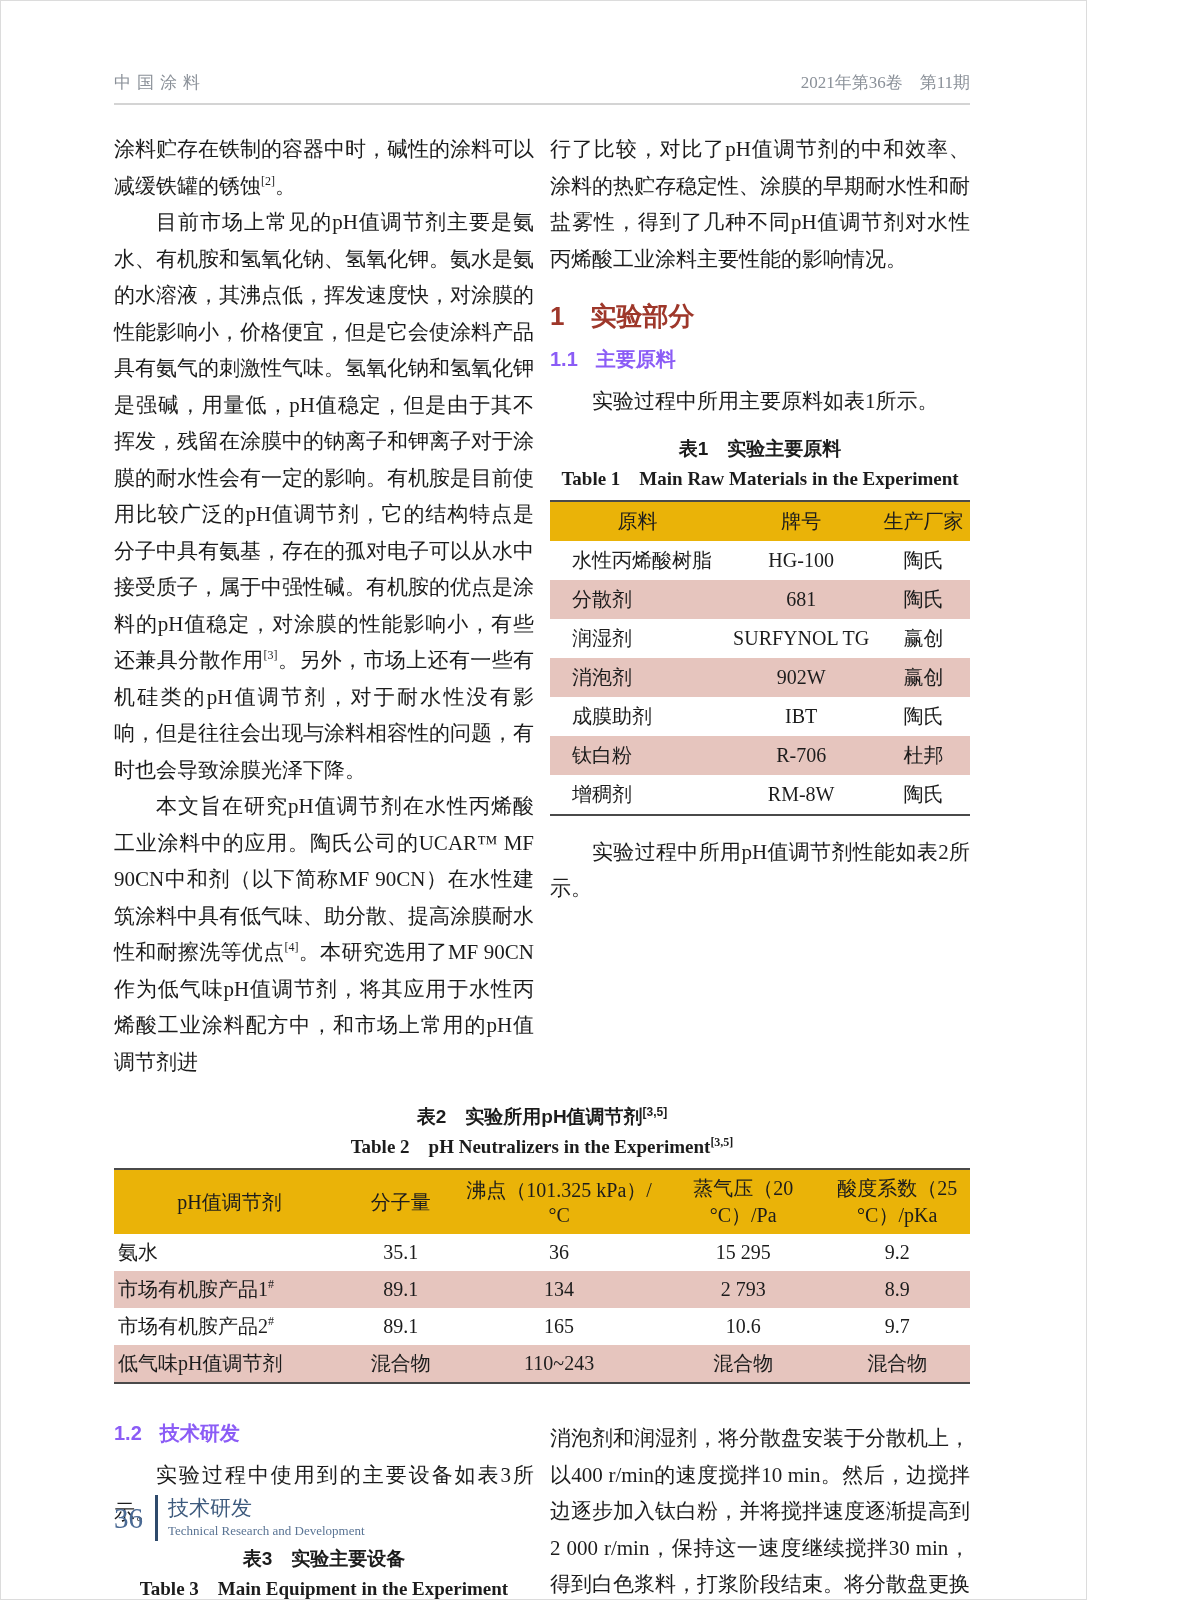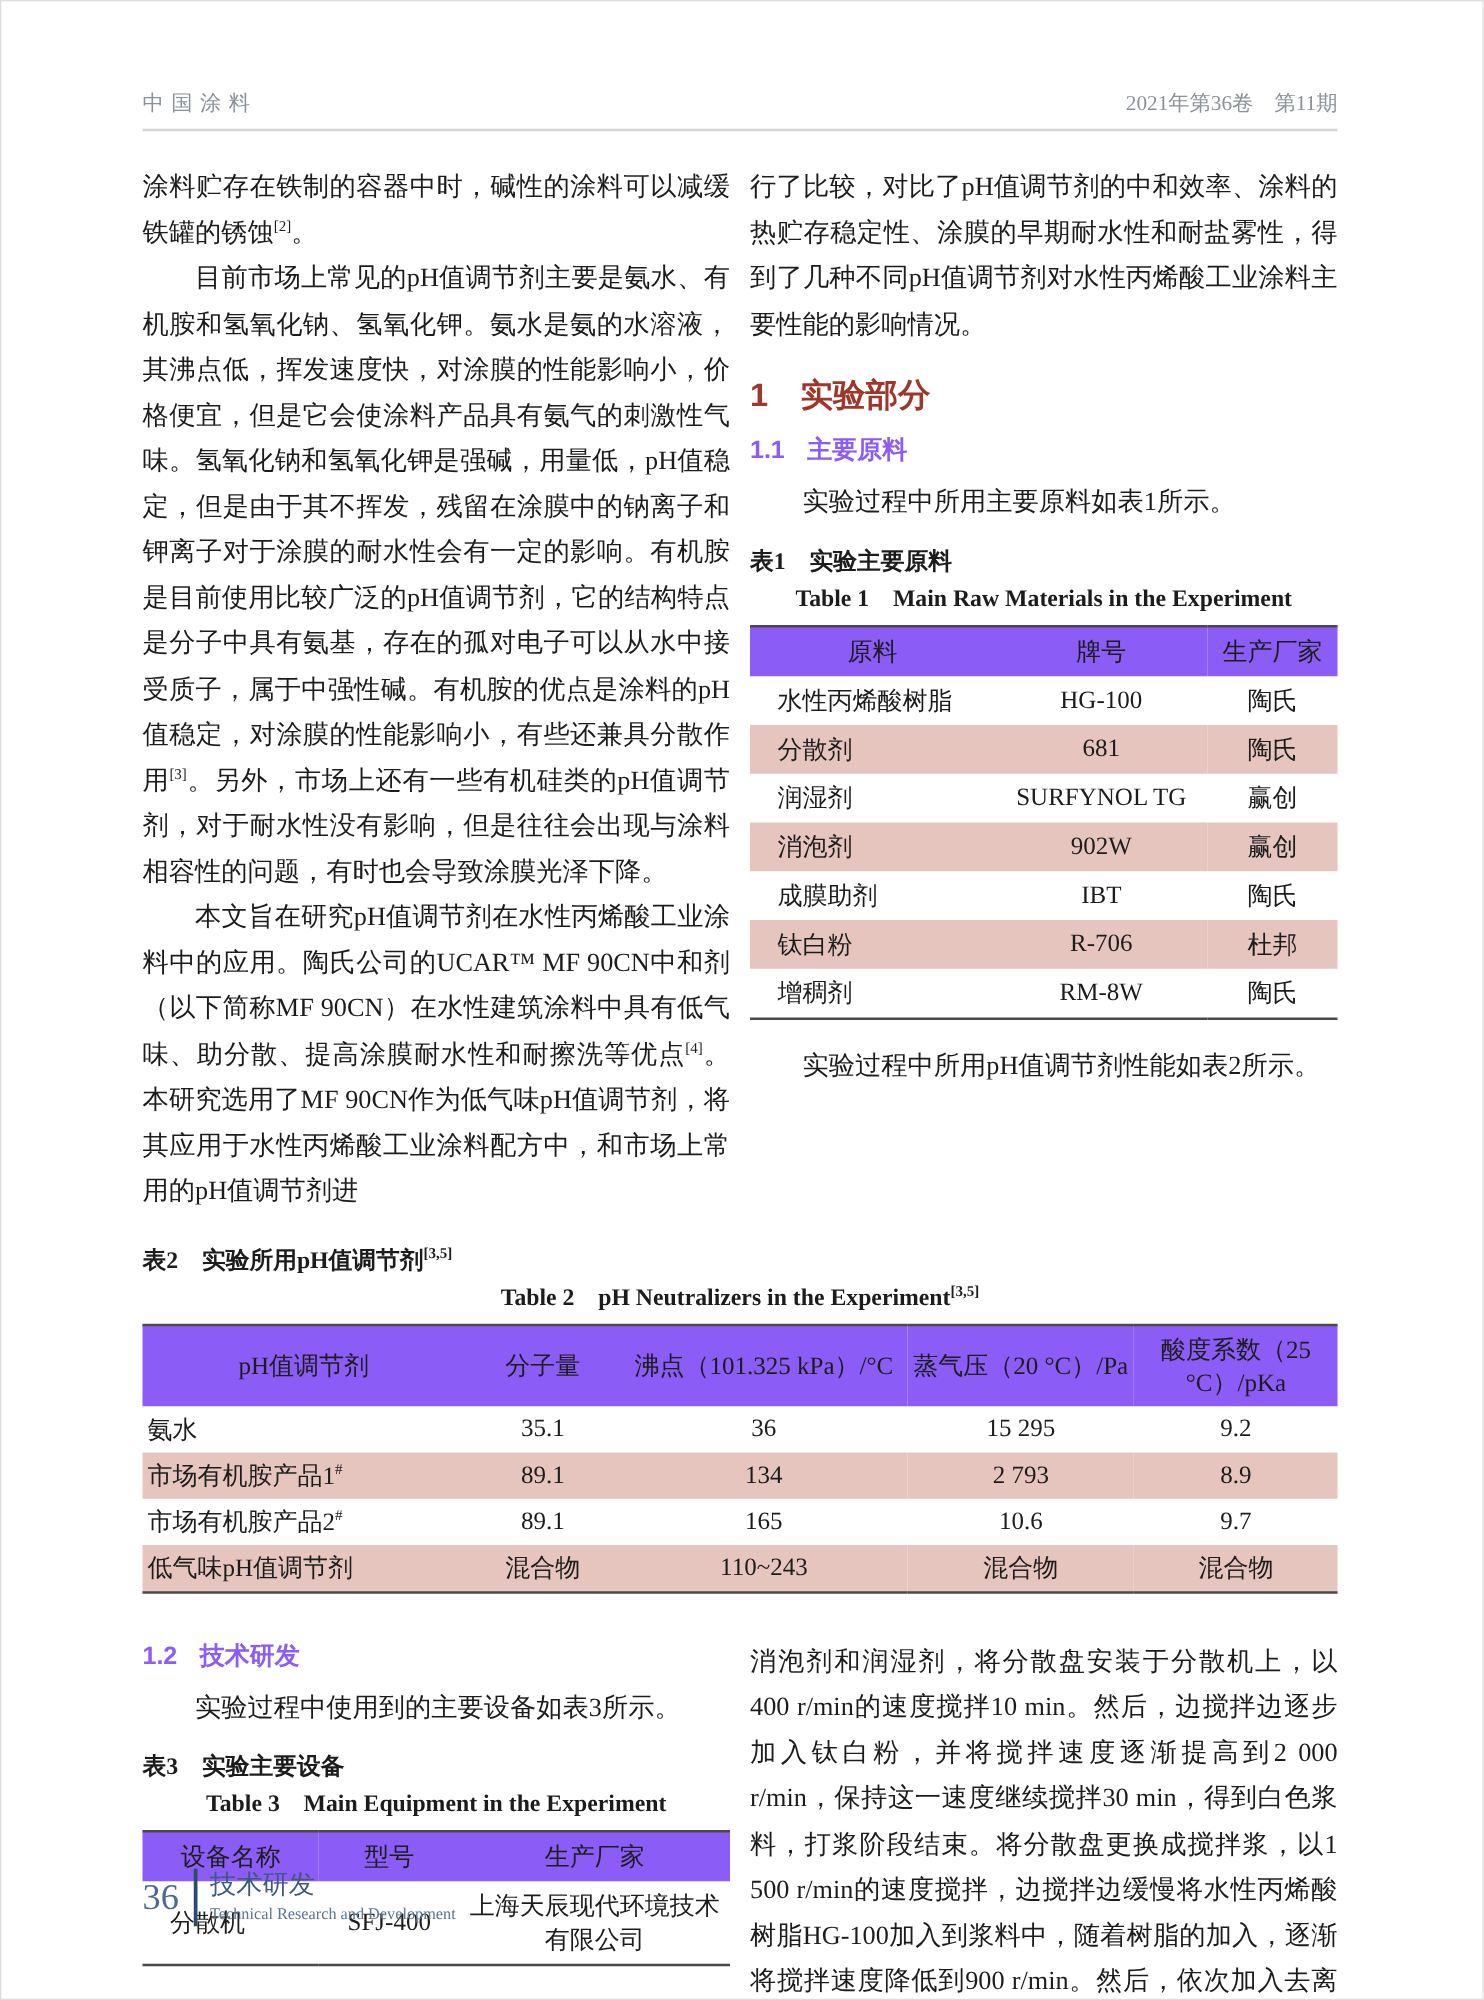--- a/index.html
+++ b/index.html
@@ -1,18 +1,18 @@
 <!DOCTYPE html>
 <html><head>
 <meta charset="utf-8">
 <style>
   * { margin:0; padding:0; box-sizing:border-box; }
   html,body { background:#ffffff; }
   .page {
-    width:1187px; height:1600px; background:#ffffff; position:relative;
+    width:1087px; height:1600px; background:#ffffff; position:relative;
     border:1px solid #dcdcdc;
     font-family:"Liberation Serif","DejaVu Serif","DejaVu Sans",serif;
     color:#1c1c1c; padding:70px 116px 0 113px; overflow:hidden;
   }
   
   .page-header {
     display:flex; justify-content:space-between; align-items:flex-end;
     color:#8b9199; font-size:17px; padding-bottom:9px;
     border-bottom:2px solid #d4d4d4;
   }
@@ -26,26 +26,26 @@
   sup { font-size:12px; line-height:0; }
   
   .h-main { font-family:"Liberation Sans","DejaVu Sans",sans-serif;
     color:#9e372a; font-size:26px; font-weight:bold; margin:22px 0 12px; }
   .h-main .h-num { margin-right:26px; }
   .h-sub { font-family:"Liberation Sans","DejaVu Sans",sans-serif;
     color:#8b5cf6; font-size:20px; font-weight:bold; margin:10px 0 10px; }
   .h-sub .h-num { margin-right:18px; }
   
   .tbl-block { margin:16px 0 14px; }
-  .tbl-cap-zh { font-weight:bold; font-size:19px;
-    font-family:Liberation Serif, serif; margin-bottom:4px; }
+  .tbl-cap-zh { text-align:center; font-weight:bold; font-size:19px;
+    font-family:Liberation Sans, sans-serif; margin-bottom:4px; }
   .tbl-cap-en { text-align:center; font-weight:bold; font-size:19px; margin-bottom:8px; }
   table { border-collapse:collapse; width:100%; font-size:20px;
     border-top:2px solid #4a4a4a; border-bottom:2px solid #4a4a4a; }
-  th { background:#8b5cf6; font-weight:normal; padding:6px 4px; text-align:center; }
+  th { background:#eab308; font-weight:normal; padding:6px 4px; text-align:center; }
   td { padding:6px 4px; text-align:center; }
   tbody tr:nth-child(even) { background:#e6c5be; }
   .c-left { text-align:left; padding-left:22px; }
   
   .table2-block { margin-top:24px; }
   .table2-block td, .table2-block th { padding:5px 4px; }
   
   .cols.bottom { margin-top:22px; }
   
   .page-footer { position:absolute; left:113px; bottom:58px;

